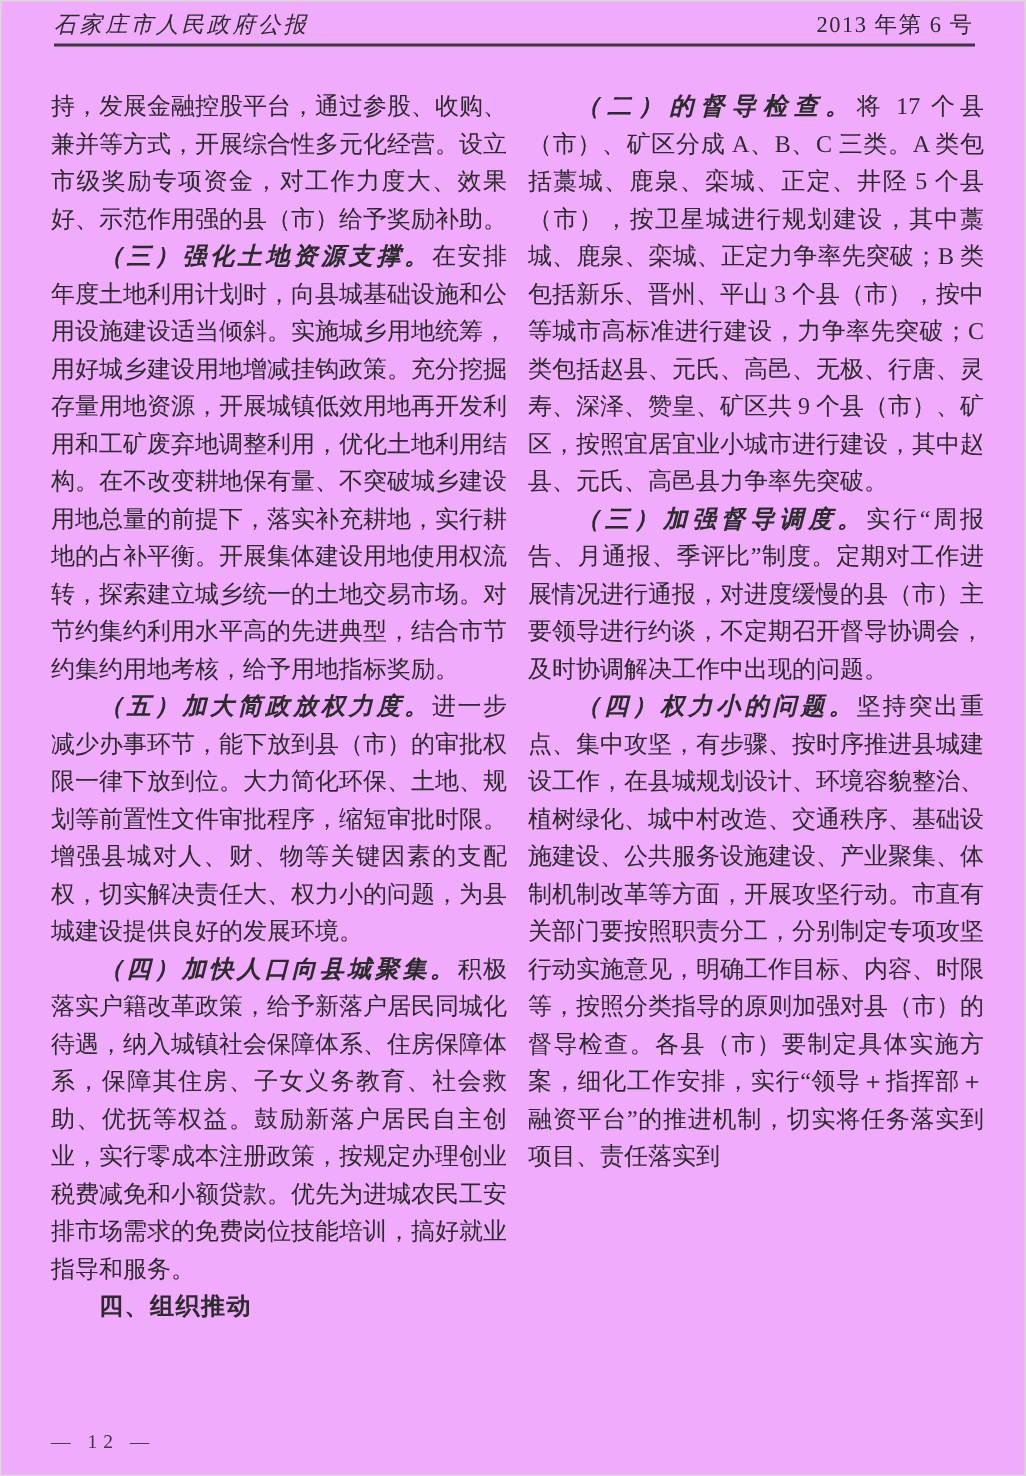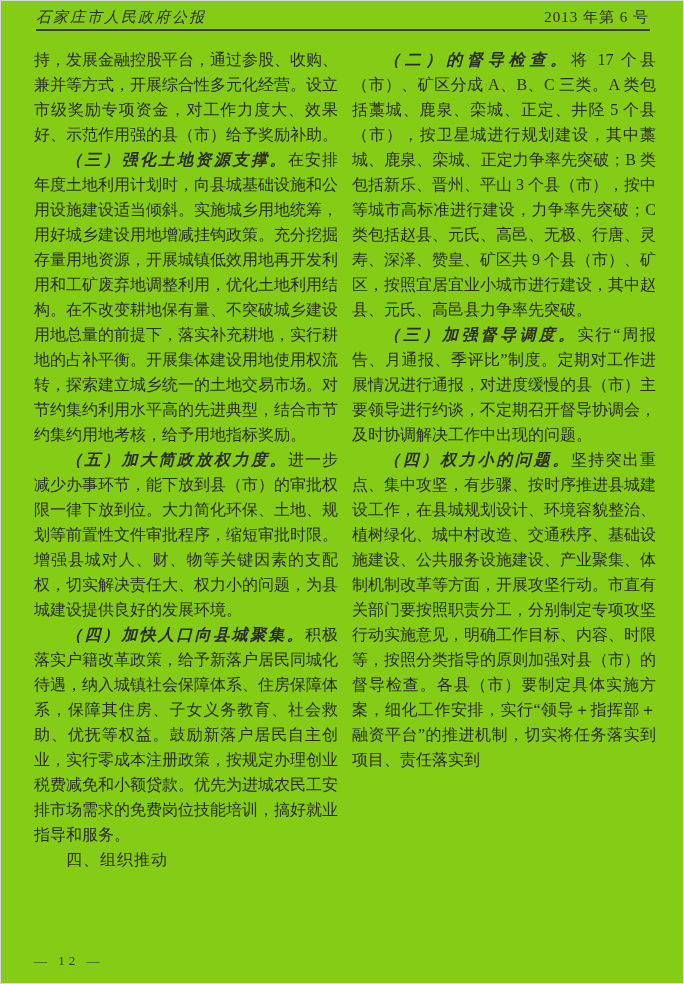--- a/index.html
+++ b/index.html
@@ -1,20 +1,20 @@
 <!DOCTYPE html>
 <html lang="zh"><head>
 <meta charset="utf-8">
 <style>
   html, body { margin: 0; padding: 0; background: #ffffff; }
   .page {
     position: relative;
     width: 684px;
     height: 984px;
-    background: #84cc16;
+    background: #f0abfc;
     box-sizing: border-box;
     border: 1px solid #d9d9d6;
     color: #2b2b2b;
     font-family: "Liberation Serif", "DejaVu Serif", serif;
     overflow: hidden;
   }
   .running-head {
     position: absolute;
     top: 6px;
     left: 35px;
@@ -36,21 +36,21 @@
   .header-rule {
     position: absolute;
     top: 28px;
     left: 35px;
     right: 33px;
     height: 2px;
     background: #3a3a3a;
   }
   .body-columns {
     position: absolute;
-    top: 46px;
+    top: 58px;
     left: 33px;
     display: flex;
     gap: 14px;
   }
   .column {
     width: 304px;
     font-size: 16px;
     line-height: 25px;
     text-align: justify;
     text-justify: inter-character;
@@ -62,21 +62,21 @@
   .column p.para.cont {
     text-indent: 0;
   }
   .lead {
     font-style: italic;
     letter-spacing: 1.5px;
     font-weight: bold;
   }
   .sec-heading {
     font-family: "Liberation Sans", "DejaVu Sans", sans-serif;
-    font-weight: normal;
+    font-weight: bold;
     text-indent: 2em;
     letter-spacing: 1px;
   }
   .page-footer {
     position: absolute;
     left: 33px;
     bottom: 14px;
     font-size: 13px;
     letter-spacing: 4px;
     color: #3a3a3a;

